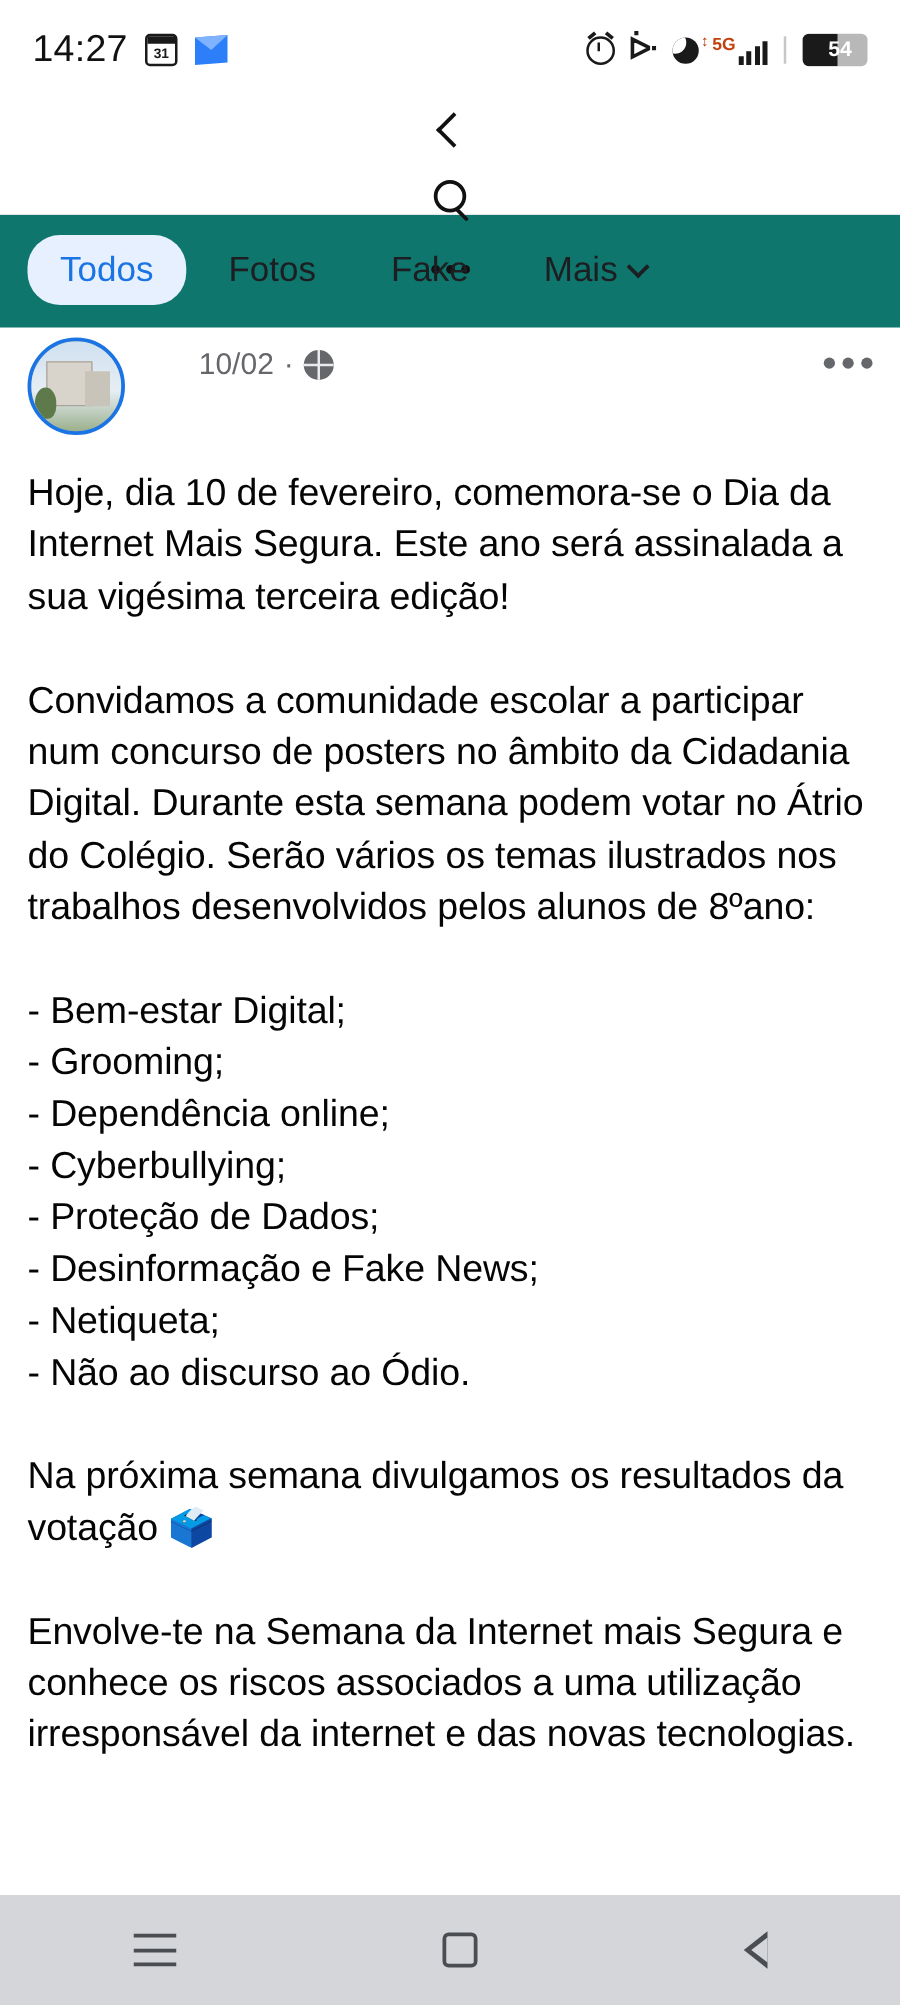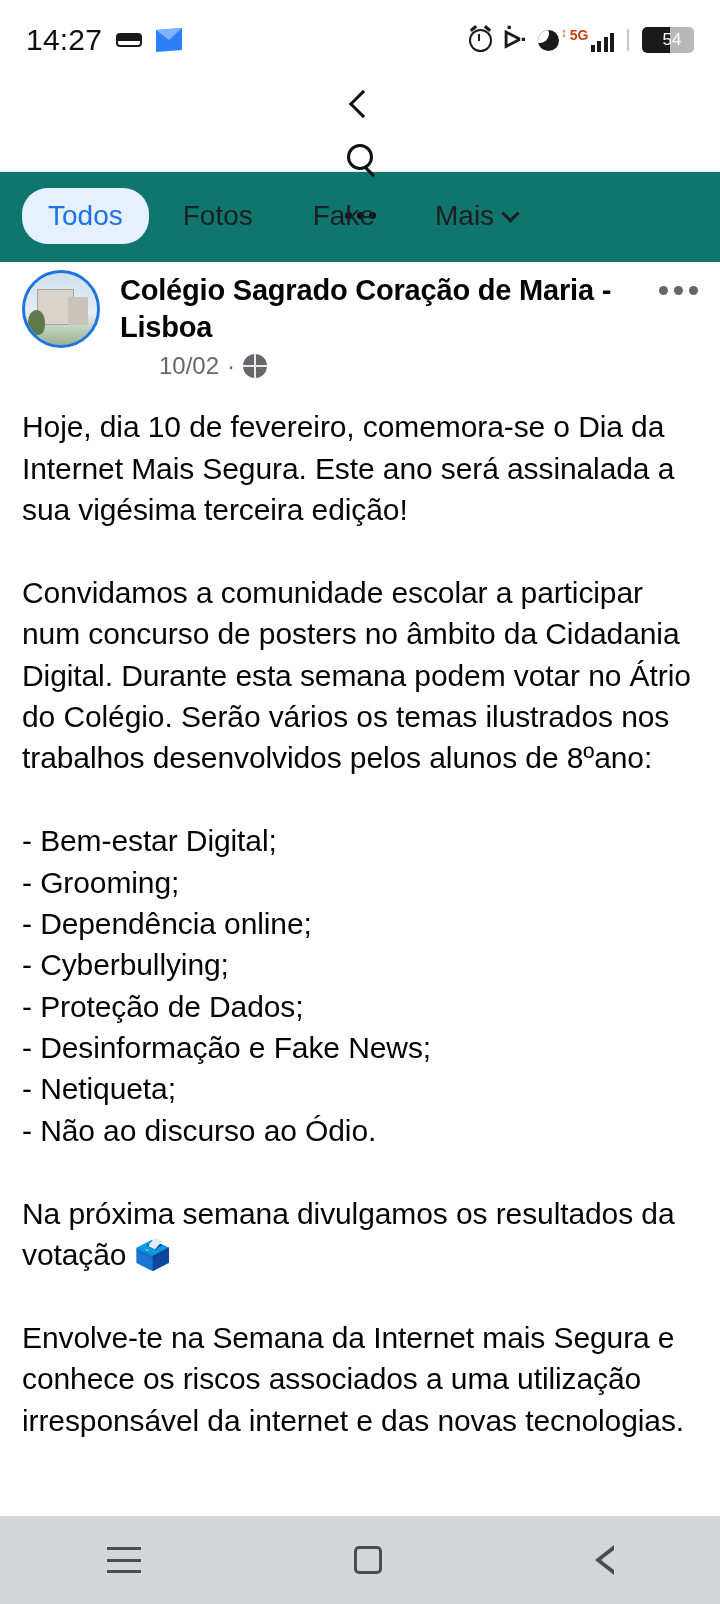--- a/index.html
+++ b/index.html
@@ -27,21 +27,21 @@
     align-items: center;
     gap: 14px;
   }
   .status-time {
     font-size: 30px;
     font-weight: 500;
     color: #111;
     letter-spacing: 0.2px;
   }
   .cal-icon {
-    width: 26px; height: 14px;
+    width: 26px; height: 26px;
     border: 2.5px solid #1a1a1a;
     border-radius: 4px;
     position: relative;
     display: flex;
     align-items: flex-end;
     justify-content: center;
     font-size: 12px;
     font-weight: bold;
     color: #1a1a1a;
     line-height: 1;
@@ -176,21 +176,21 @@
     width: 54%;
     background: #1a1a1a;
     border-radius: 5px 0 0 5px;
   }
   .battery-text {
     position: relative;
     z-index: 3;
     width: 100%;
     text-align: center;
     font-size: 17px;
-    font-weight: normal;
+    font-weight: bold;
     color: #ffffff;
     padding-left: 8px;
   }
 
   
   .app-header {
     height: 92px;
     display: flex;
     align-items: center;
     padding: 0 26px;
@@ -516,21 +516,20 @@
 
 <div class="post">
   <div class="post-head">
     <div class="avatar">
       <span class="avatar-sky"></span>
       <span class="avatar-bldg"></span>
       <span class="avatar-bldg2"></span>
       <span class="avatar-tree"></span>
     </div>
     <div class="post-meta">
-      <div class="page-name">Colégio Sagrado Coração de Maria - Lisboa</div>
       <div class="post-sub">
         <span class="post-date">10/02</span>
         <span class="dot-sep">·</span>
         <span class="globe-icon"></span>
       </div>
     </div>
     <div class="post-more">
       <i></i>
       <i></i>
       <i></i>

